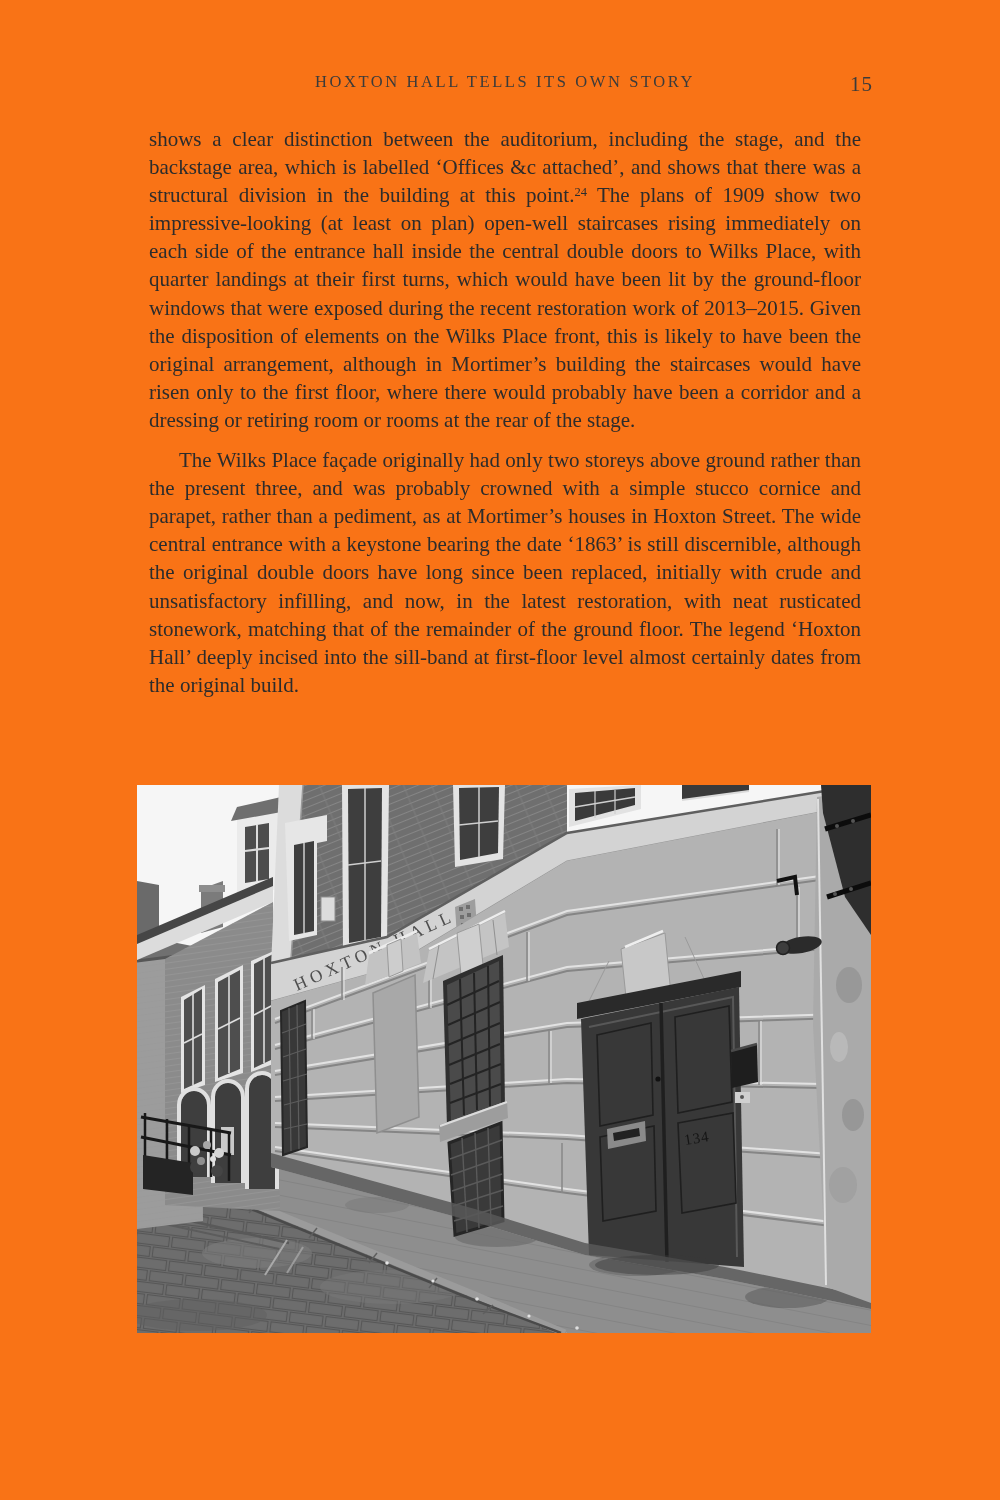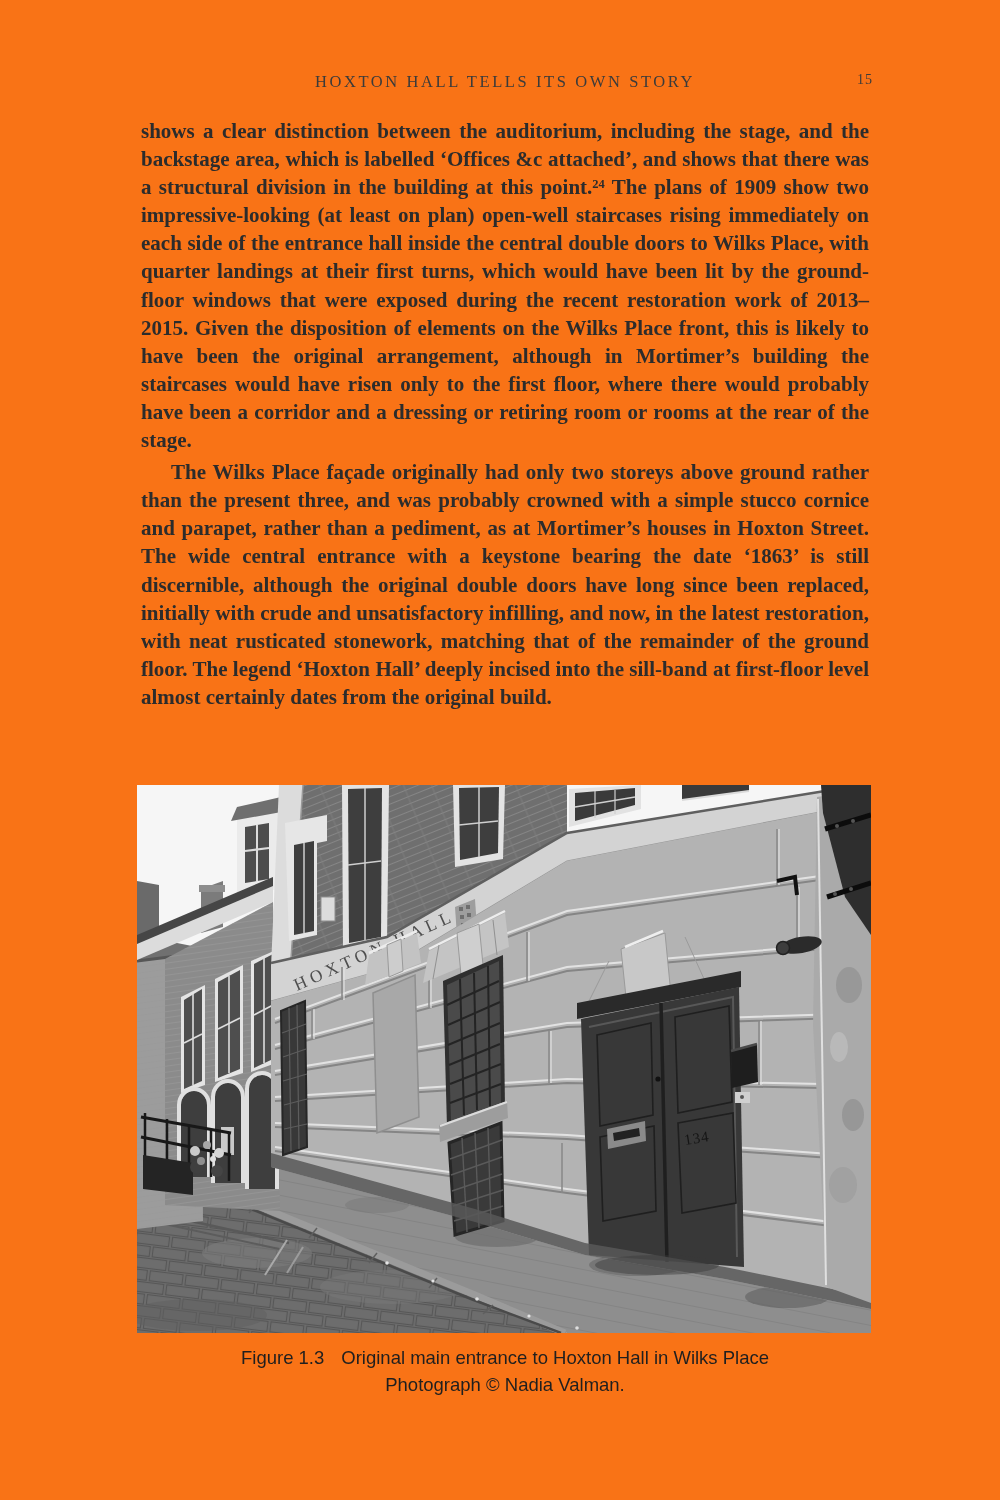--- a/index.html
+++ b/index.html
@@ -2,25 +2,25 @@
 <html><head>
 <meta charset="utf-8">
 <style>
   html,body{margin:0;padding:0;background:#e9e9e9;}
   #page{position:relative;width:1000px;height:1500px;background:#f97316;
         font-family:"Liberation Serif",serif;color:#262626;overflow:hidden;}
   
   #running-head{position:absolute;top:72px;left:137px;width:736px;height:24px;}
   #head-title{position:absolute;left:0;right:0;text-align:center;
         font-size:16.5px;letter-spacing:2.6px;color:#3b3b3b;}
-  #head-page{position:absolute;right:0;top:0;font-size:14px;letter-spacing:1px;color:#3b3b3b;}
+  #head-page{position:absolute;right:0;top:0;font-size:21px;letter-spacing:1px;color:#3b3b3b;}
   
   #body-text{position:absolute;top:113px;left:137px;width:736px;
         font-size:21px;line-height:28.1px;text-align:justify;color:#2c2c2c;}
-  #body-text p{margin:4px;padding:0;font-weight:bold;}
+  #body-text p{margin:12px;padding:0;}
   #body-text p.ind{text-indent:30px;}
   #body-text sup{font-size:12.5px;line-height:0;vertical-align:6px;}
   
   #figure-photo{position:absolute;left:137px;top:785px;width:734px;height:548px;}
   #figure-photo svg{display:block;}
   #figure-caption{position:absolute;left:137px;top:1344px;width:736px;
         font-family:"Liberation Sans",sans-serif;font-size:18.5px;line-height:27px;
         color:#1f1f1f;text-align:center;}
   .cap-label{margin-right:17px;}
 </style>
@@ -371,20 +371,14 @@
         <circle cx="698" cy="109" r="2" fill="#555555"></circle>
         <circle cx="714" cy="104" r="2" fill="#555555"></circle>
 
         <ellipse cx="664" cy="160" rx="21" ry="8" fill="#2b2b2b" transform="rotate(-10 664 160)"></ellipse>
         <circle cx="646" cy="163" r="6.5" fill="#3d3d3d" stroke="#222222" stroke-width="1.5"></circle>
         <path d="M640,96 L658,92 L660,110" fill="none" stroke="#111111" stroke-width="4"></path>
       </g>
     </svg>
   </div>
 
-  <div id="figure-caption">
-    <div>
-      <span class="cap-label">Figure 1.3</span><span>Original main entrance to Hoxton Hall in Wilks Place</span>
-    </div>
-    <div>Photograph © Nadia Valman.</div>
-  </div>
 
 </div>
 
 </body></html>

